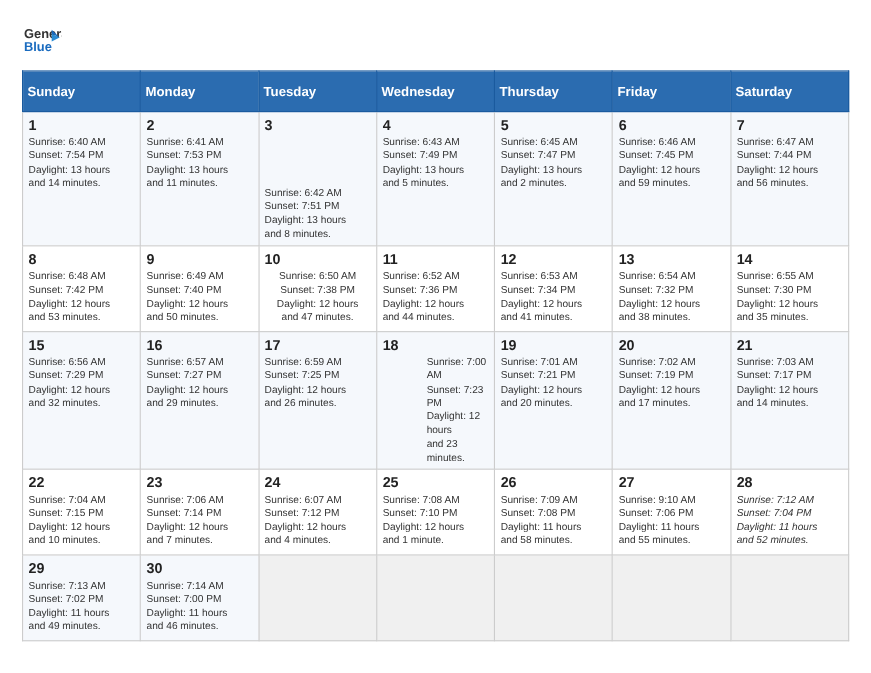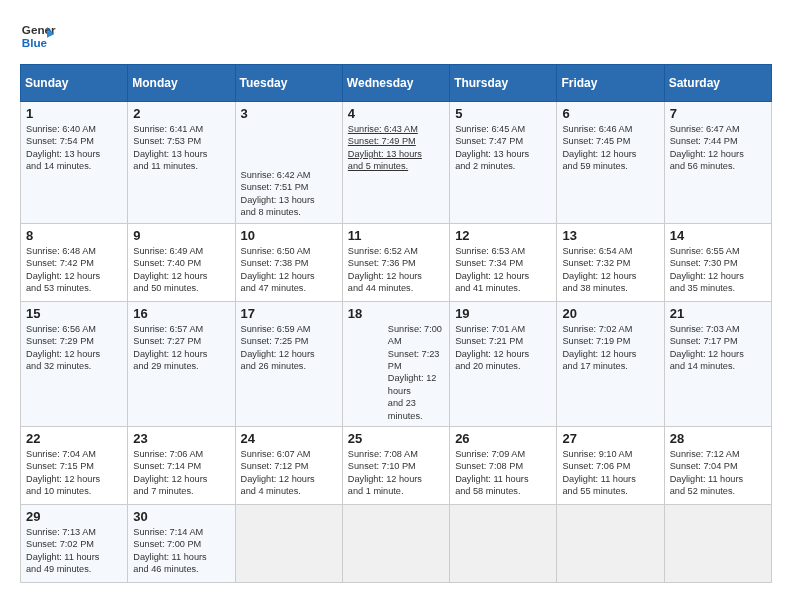--- a/index.html
+++ b/index.html
@@ -134,21 +134,21 @@
           </td>
           <td>
             <span class="day-num">3</span>
             <div class="day-info" style="white-space: pre-line; margin-top: 48px;">Sunrise: 6:42 AM
 Sunset: 7:51 PM
 Daylight: 13 hours
 and 8 minutes.</div>
           </td>
           <td>
             <span class="day-num">4</span>
-            <div class="day-info" style="white-space: pre-line; text-decoration: underline;">Sunrise: 6:43 AM
+            <div class="day-info" style="white-space: pre-line;">Sunrise: 6:43 AM
 Sunset: 7:49 PM
 Daylight: 13 hours
 and 5 minutes.</div>
           </td>
           <td>
             <span class="day-num">5</span>
             <div class="day-info" style="white-space: pre-line;">Sunrise: 6:45 AM
 Sunset: 7:47 PM
 Daylight: 13 hours
 and 2 minutes.</div>
@@ -178,21 +178,21 @@
           </td>
           <td>
             <span class="day-num">9</span>
             <div class="day-info" style="white-space: pre-line;">Sunrise: 6:49 AM
 Sunset: 7:40 PM
 Daylight: 12 hours
 and 50 minutes.</div>
           </td>
           <td>
             <span class="day-num">10</span>
-            <div class="day-info" style="white-space: pre-line;">Sunrise: 6:50 AM
+            <div class="day-info" style="white-space: pre-line; text-align: center;">Sunrise: 6:50 AM
 Sunset: 7:38 PM
 Daylight: 12 hours
 and 47 minutes.</div>
           </td>
           <td>
             <span class="day-num">11</span>
             <div class="day-info" style="white-space: pre-line;">Sunrise: 6:52 AM
 Sunset: 7:36 PM
 Daylight: 12 hours
 and 44 minutes.</div>
@@ -308,21 +308,21 @@
           </td>
           <td>
             <span class="day-num">27</span>
             <div class="day-info" style="white-space: pre-line;">Sunrise: 9:10 AM
 Sunset: 7:06 PM
 Daylight: 11 hours
 and 55 minutes.</div>
           </td>
           <td>
             <span class="day-num">28</span>
-            <div class="day-info" style="white-space: pre-line;">Sunrise: 7:12 AM
+            <div class="day-info" style="white-space: pre-line; font-style: italic;">Sunrise: 7:12 AM
 Sunset: 7:04 PM
 Daylight: 11 hours
 and 52 minutes.</div>
           </td>
         </tr>
         <tr>
           <td>
             <span class="day-num">29</span>
             <div class="day-info" style="white-space: pre-line;">Sunrise: 7:13 AM
 Sunset: 7:02 PM

